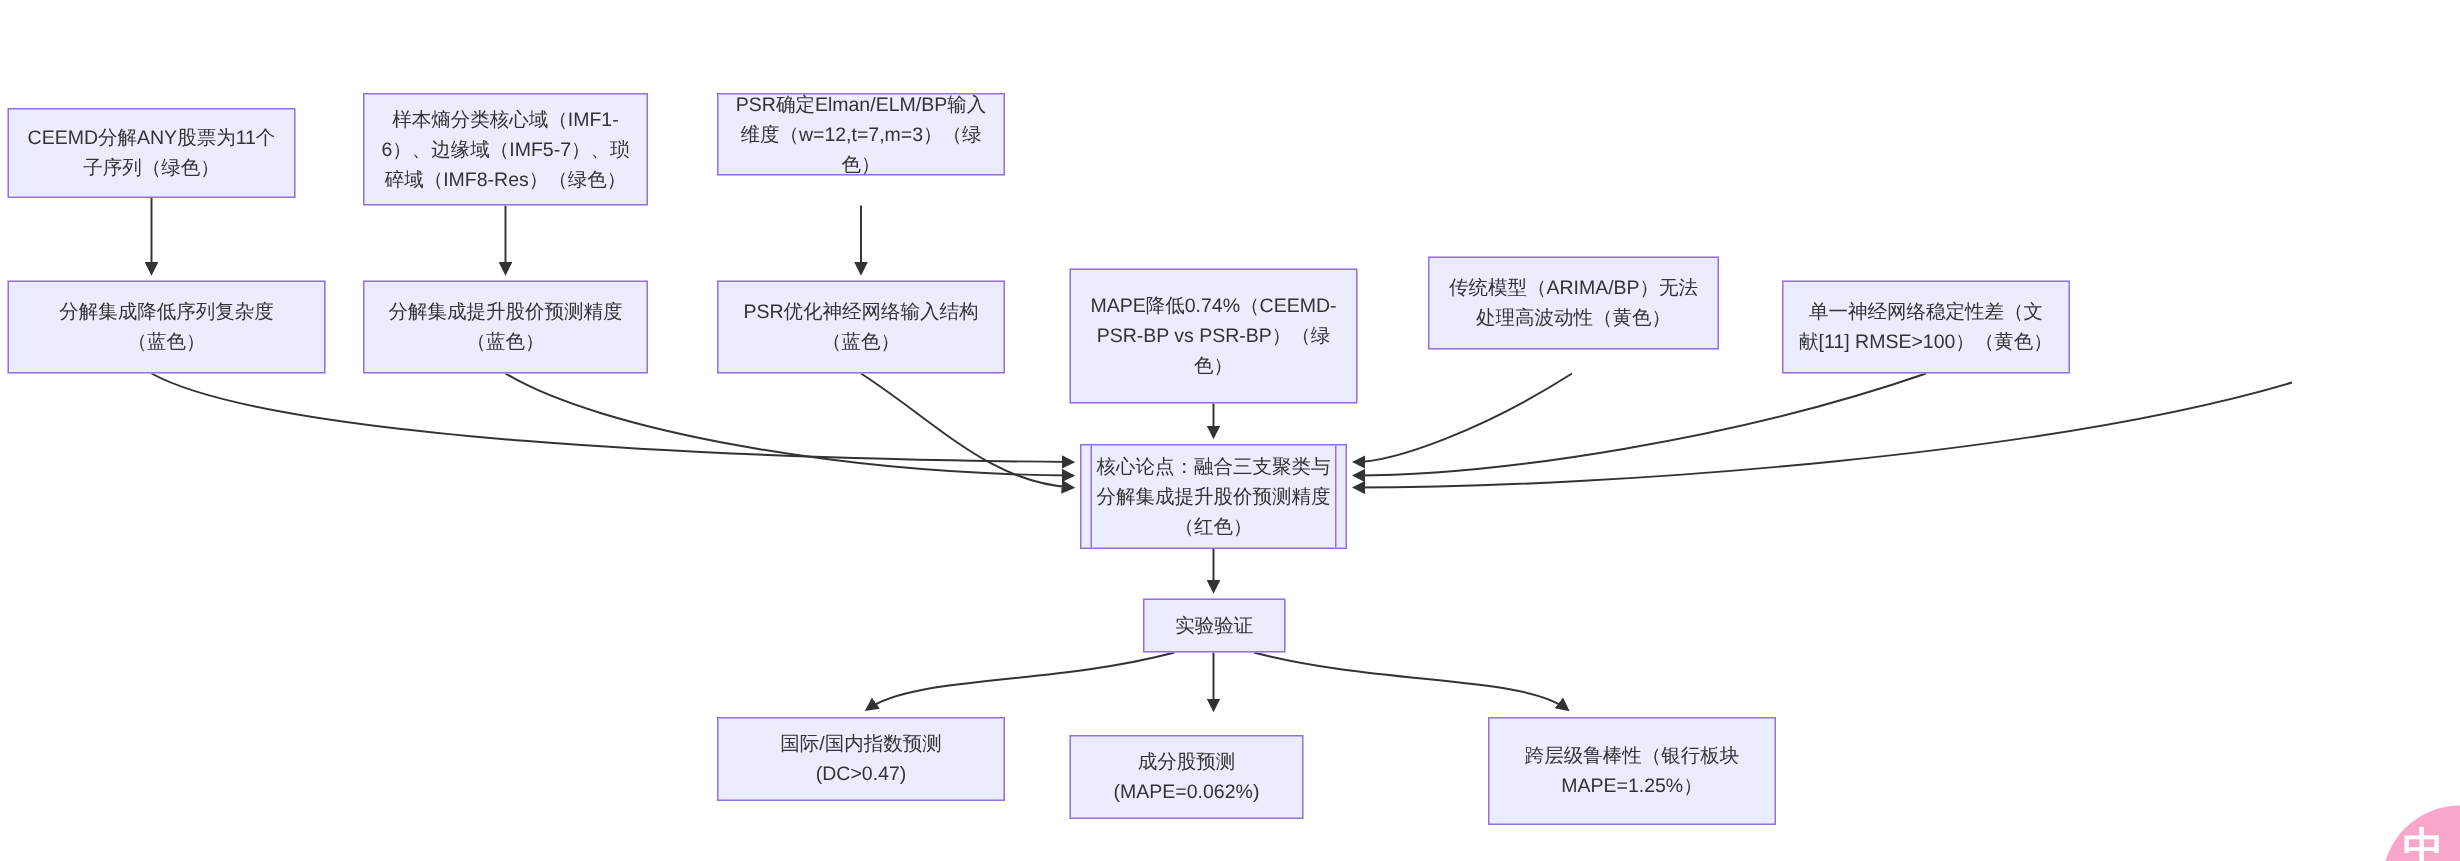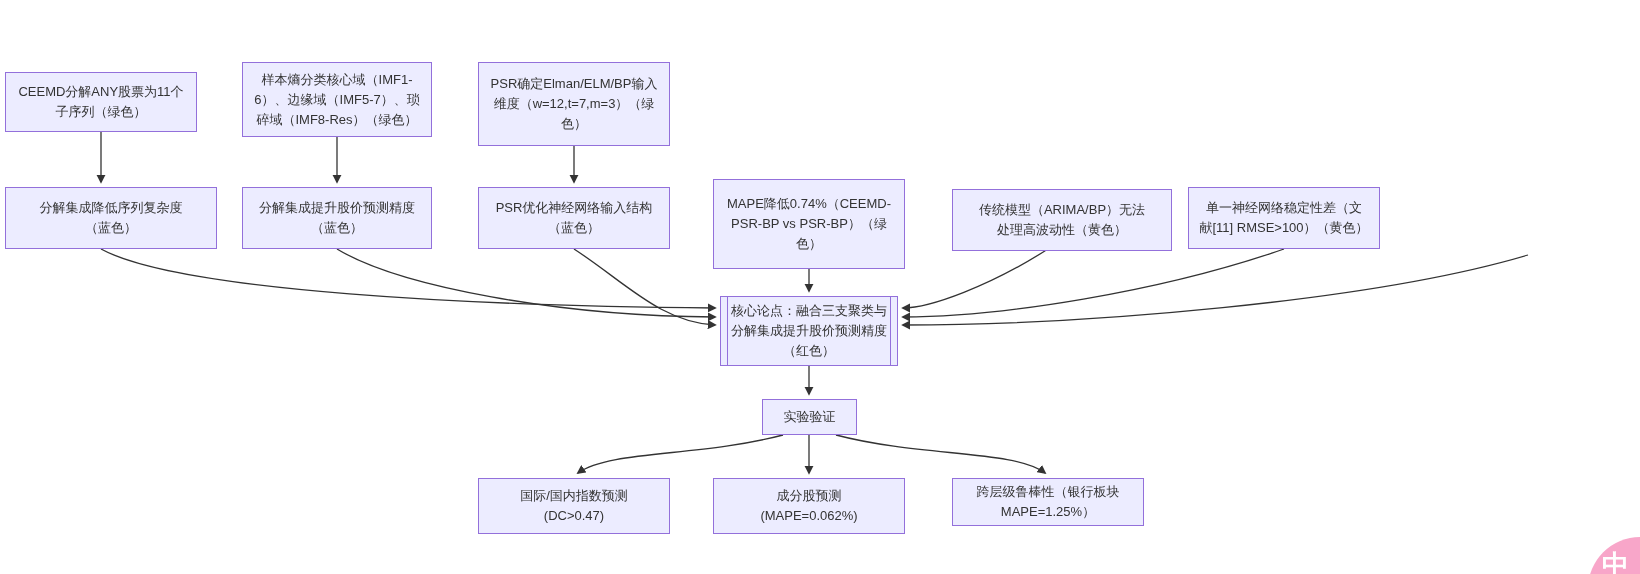--- a/index.html
+++ b/index.html
@@ -63,21 +63,21 @@
 
   <div class="node" style="left:5px;top:48px;width:192px;height:60px">
     <span class="label">CEEMD分解ANY股票为11个
 子序列（绿色）</span>
   </div>
   <div class="node" style="left:242px;top:38px;width:190px;height:75px">
     <span class="label">样本熵分类核心域（IMF1-
 6）、边缘域（IMF5-7）、琐
 碎域（IMF8-Res）（绿色）</span>
   </div>
-  <div class="node" style="left:478px;top:38px;width:192px;height:84px">
+  <div class="node" style="left:478px;top:38px;width:192px;height:55px">
     <span class="label">PSR确定Elman/ELM/BP输入
 维度（w=12,t=7,m=3）（绿
 色）</span>
   </div>
 
   <div class="node" style="left:5px;top:163px;width:212px;height:62px">
     <span class="label">分解集成降低序列复杂度
 （蓝色）</span>
   </div>
   <div class="node" style="left:242px;top:163px;width:190px;height:62px">
@@ -86,21 +86,21 @@
   </div>
   <div class="node" style="left:478px;top:163px;width:192px;height:62px">
     <span class="label">PSR优化神经网络输入结构
 （蓝色）</span>
   </div>
   <div class="node" style="left:713px;top:155px;width:192px;height:90px">
     <span class="label">MAPE降低0.74%（CEEMD-
 PSR-BP vs PSR-BP）（绿
 色）</span>
   </div>
-  <div class="node" style="left:952px;top:165px;width:220px;height:62px">
+  <div class="node" style="left:952px;top:147px;width:194px;height:62px">
     <span class="label">传统模型（ARIMA/BP）无法
 处理高波动性（黄色）</span>
   </div>
   <div class="node" style="left:1188px;top:163px;width:192px;height:62px">
     <span class="label">单一神经网络稳定性差（文
 献[11] RMSE&gt;100）（黄色）</span>
   </div>
 
   <div class="node subroutine" style="left:720px;top:272px;width:178px;height:70px">
     <span class="label">核心论点：融合三支聚类与
@@ -109,25 +109,25 @@
   </div>
 
   <div class="node" style="left:762px;top:375px;width:95px;height:36px">
     <span class="label">实验验证</span>
   </div>
 
   <div class="node" style="left:478px;top:454px;width:192px;height:56px">
     <span class="label">国际/国内指数预测
 (DC&gt;0.47)</span>
   </div>
-  <div class="node" style="left:713px;top:454px;width:192px;height:56px">
+  <div class="node" style="left:713px;top:466px;width:156px;height:56px">
     <span class="label">成分股预测
 (MAPE=0.062%)</span>
   </div>
-  <div class="node" style="left:952px;top:454px;width:192px;height:48px">
+  <div class="node" style="left:992px;top:454px;width:192px;height:72px">
     <span class="label">跨层级鲁棒性（银行板块
 MAPE=1.25%）</span>
   </div>
 
   <div class="watermark">
     <span class="wm-top">中</span>
     <span class="wm-bottom">A</span>
   </div>
 
 </div>

